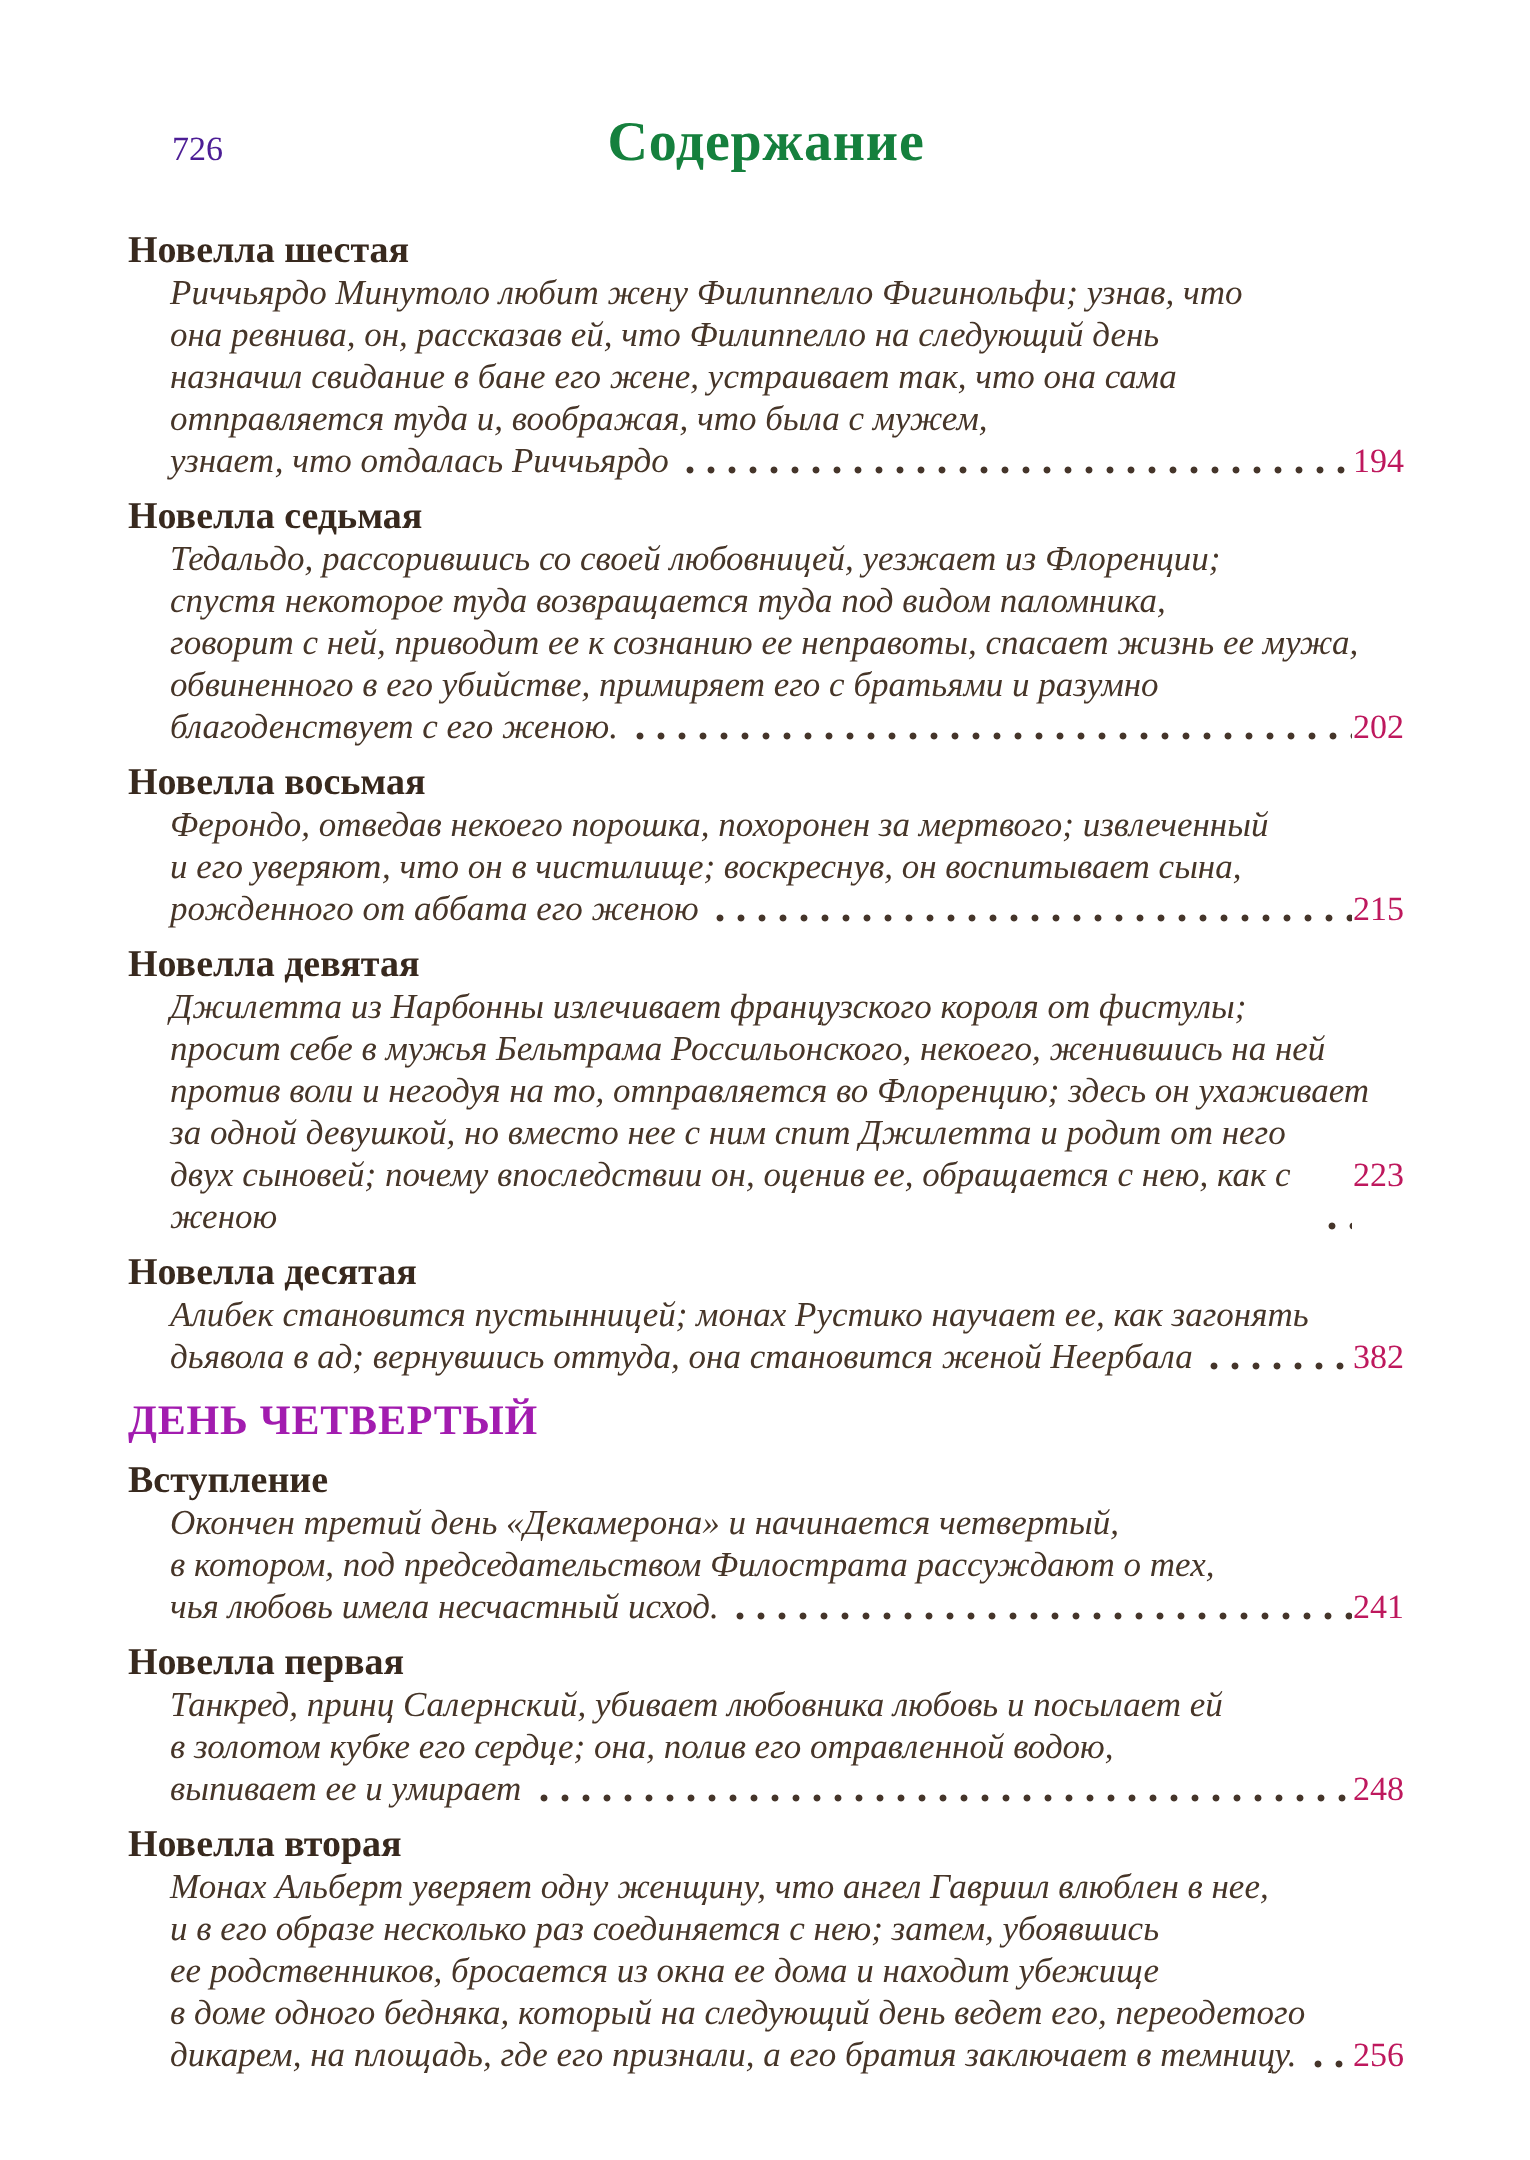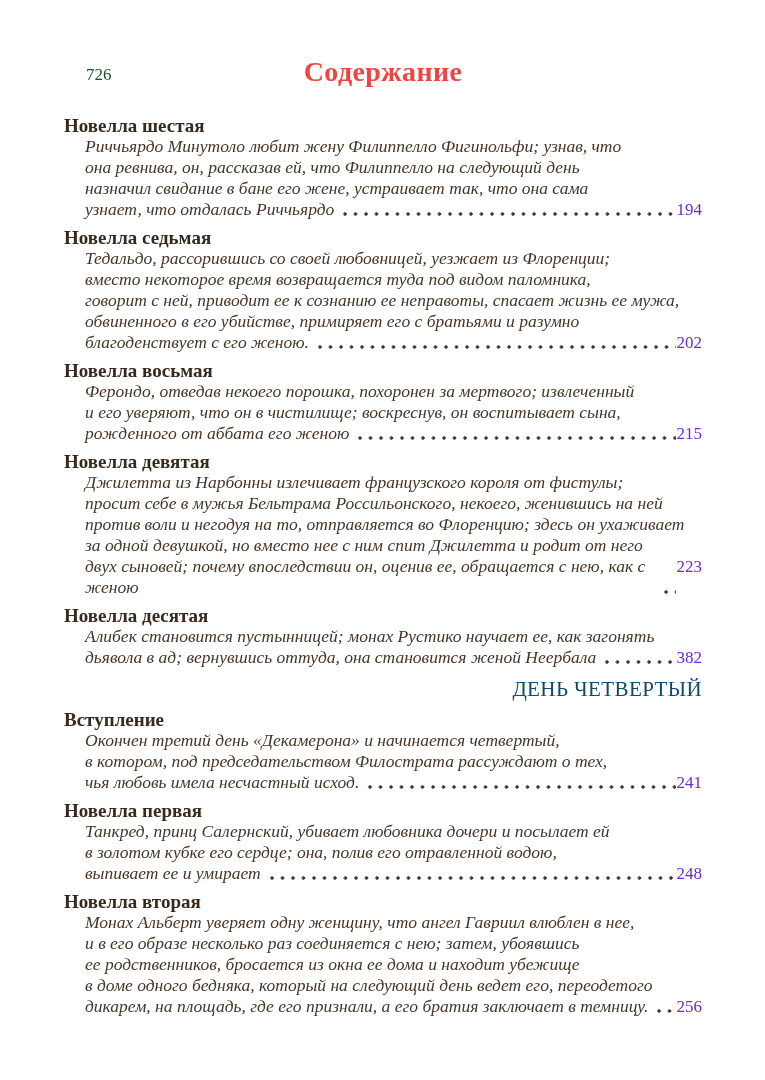--- a/index.html
+++ b/index.html
@@ -22,27 +22,27 @@
   }
   .header {
     position: relative;
     height: 44px;
   }
   .folio {
     position: absolute;
     left: 22px;
     top: 9px;
     font-size: 17px;
-    color: #14532d;
+    color: #4c1d95;
   }
   .page-title {
     text-align: center;
     font-size: 28px;
     font-weight: bold;
-    color: #ef4444;
+    color: #15803d;
     letter-spacing: 0.4px;
   }
   .toc { margin-top: 15px; }
   .entry { margin-top: 7px; }
   .entry-heading {
     font-size: 19px;
     font-weight: bold;
     line-height: 21px;
     color: #38291e;
   }
@@ -64,56 +64,57 @@
     align-self: stretch;
     margin: 0 1px 0 7px;
     background-image: radial-gradient(circle at 4px 50%, #45352a 1.45px, rgba(0,0,0,0) 1.95px);
     background-size: 10.5px 6px;
     background-repeat: repeat-x;
     background-position: left calc(100% - 3px);
   }
   .entry-page {
     font-style: normal;
     font-size: 17px;
-    color: #6d28d9;
+    color: #be185d;
     flex: 0 0 auto;
   }
   .day-heading {
-    text-align: right;
+    text-align: left;
     font-size: 21px;
-    font-weight: normal;
+    font-weight: bold;
     letter-spacing: 0.4px;
-    color: #0c4a6e;
+    color: #a21caf;
     margin: 9px 0 3px 0;
   }
 </style>
 </head>
 <body>
 
 <div class="page">
   <div class="header">
     <div class="folio">726</div>
     <div class="page-title">Содержание</div>
   </div>
   <div class="toc">
       <div class="entry">
         <div class="entry-heading">Новелла шестая</div>
         <div class="entry-line">Риччьярдо Минутоло любит жену Филиппелло Фигинольфи; узнав, что</div>
         <div class="entry-line">она ревнива, он, рассказав ей, что Филиппелло на следующий день</div>
         <div class="entry-line">назначил свидание в бане его жене, устраивает так, что она сама</div>
+        <div class="entry-line">отправляется туда и, воображая, что была с мужем,</div>
         <div class="entry-line last-line">
           <span class="line-text">узнает, что отдалась Риччьярдо</span>
           <span class="dot-leader"></span>
           <span class="entry-page">194</span>
         </div>
       </div>
       <div class="entry">
         <div class="entry-heading">Новелла седьмая</div>
         <div class="entry-line">Тедальдо, рассорившись со своей любовницей, уезжает из Флоренции;</div>
-        <div class="entry-line">вместо некоторое время возвращается туда под видом паломника,</div>
+        <div class="entry-line">спустя некоторое туда возвращается туда под видом паломника,</div>
         <div class="entry-line">говорит с ней, приводит ее к сознанию ее неправоты, спасает жизнь ее мужа,</div>
         <div class="entry-line">обвиненного в его убийстве, примиряет его с братьями и разумно</div>
         <div class="entry-line last-line">
           <span class="line-text">благоденствует с его женою.</span>
           <span class="dot-leader"></span>
           <span class="entry-page">202</span>
         </div>
       </div>
       <div class="entry">
         <div class="entry-heading">Новелла восьмая</div>
@@ -152,21 +153,21 @@
         <div class="entry-line">Окончен третий день «Декамерона» и начинается четвертый,</div>
         <div class="entry-line">в котором, под председательством Филострата рассуждают о тех,</div>
         <div class="entry-line last-line">
           <span class="line-text">чья любовь имела несчастный исход.</span>
           <span class="dot-leader"></span>
           <span class="entry-page">241</span>
         </div>
       </div>
       <div class="entry">
         <div class="entry-heading">Новелла первая</div>
-        <div class="entry-line">Танкред, принц Салернский, убивает любовника дочери и посылает ей</div>
+        <div class="entry-line">Танкред, принц Салернский, убивает любовника любовь и посылает ей</div>
         <div class="entry-line">в золотом кубке его сердце; она, полив его отравленной водою,</div>
         <div class="entry-line last-line">
           <span class="line-text">выпивает ее и умирает</span>
           <span class="dot-leader"></span>
           <span class="entry-page">248</span>
         </div>
       </div>
       <div class="entry">
         <div class="entry-heading">Новелла вторая</div>
         <div class="entry-line">Монах Альберт уверяет одну женщину, что ангел Гавриил влюблен в нее,</div>

